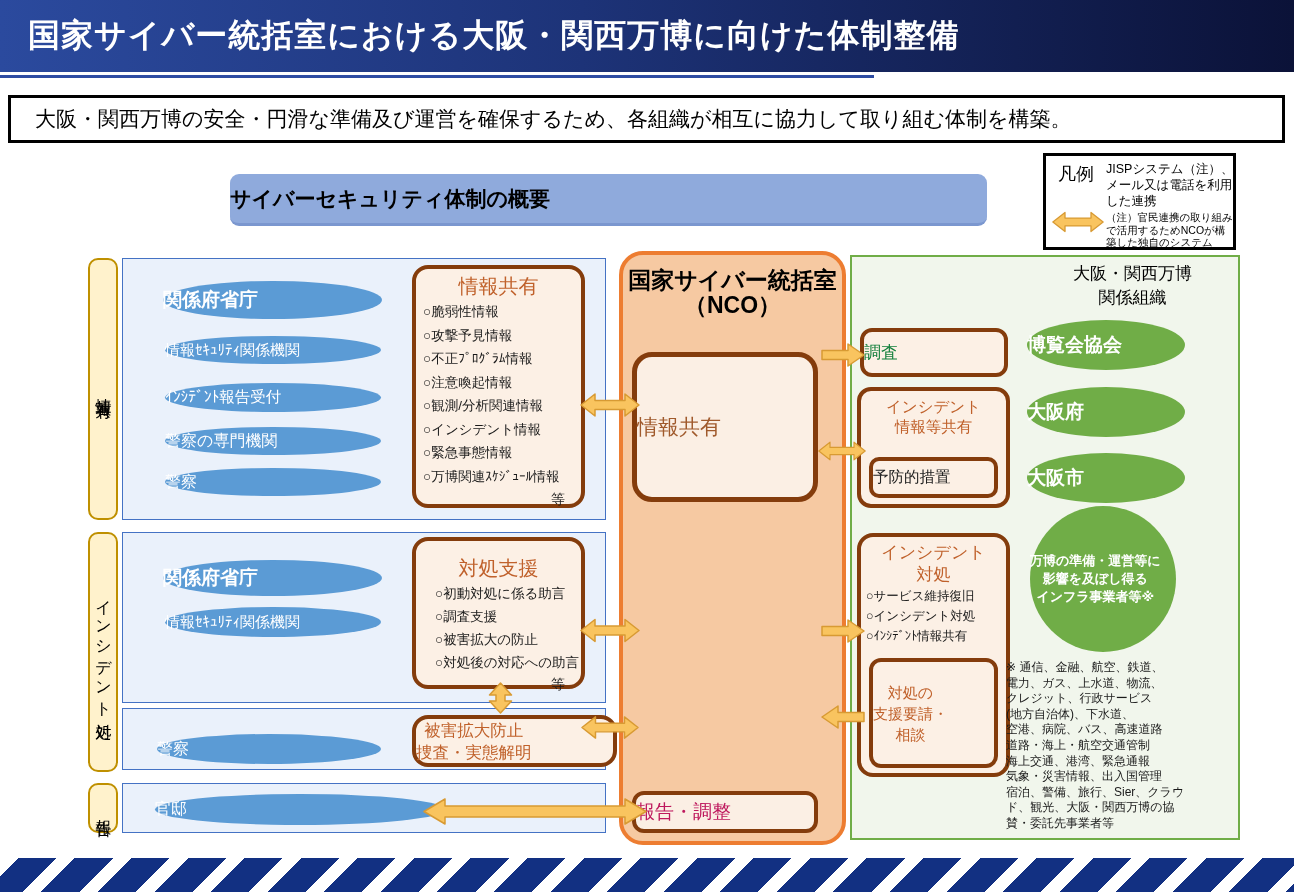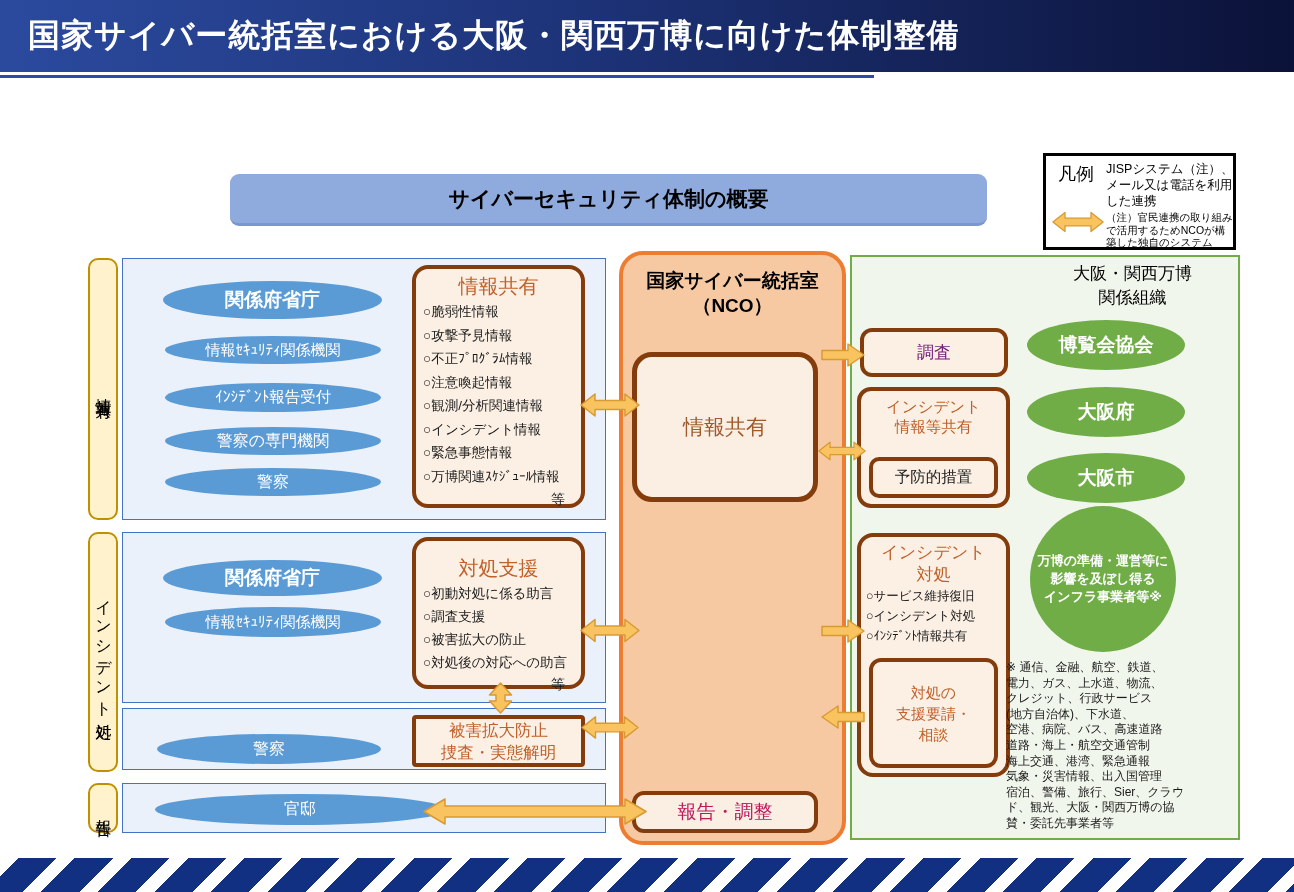--- a/index.html
+++ b/index.html
@@ -1,20 +1,20 @@
 <!DOCTYPE html>
 <html><head>
 <meta charset="utf-8">
 <style>
   html,body{margin:0;padding:0;background:#fff;}
   #stage{position:relative;width:1294px;height:892px;overflow:hidden;background:#fff;
          font-family:"Liberation Sans","DejaVu Sans",sans-serif;color:#000;}
   .abs{position:absolute;box-sizing:border-box;}
   .pre{white-space:pre-line;}
-  .flexc{display:flex;align-items:center;justify-content:center;text-align:center;}
+  .flexc{display:flex;align-items:center;text-align:center;}
 
   
   #titlebar{left:0;top:0;width:1294px;height:72px;
     background:linear-gradient(90deg,#2b4a9e 0%,#1d3378 45%,#0b1238 100%);
     display:flex;align-items:center;}
   #titlebar .t{color:#fff;font-weight:bold;font-size:32px;padding-left:28px;letter-spacing:1px;}
   #title-underline{left:0;top:75px;width:874px;height:3px;background:#2e4ca2;}
   #subtitle-box{left:8px;top:95px;width:1277px;height:48px;border:3px solid #000;background:#fff;
     display:flex;align-items:center;padding-left:24px;font-size:21px;}
 
@@ -52,42 +52,42 @@
   .bitems{color:#1a1a1a;}
   .etc{text-align:right;padding-right:16px;color:#1a1a1a;}
 
   #info-share-box{left:412px;top:265px;width:173px;height:243px;}
   #info-share-box .btitle{font-size:20px;margin-top:4px;}
   #info-share-box .bitems{font-size:13.5px;line-height:23.5px;padding-left:7px;}
   #info-share-box .etc{font-size:14px;line-height:22px;}
 
   #taisho-box{left:412px;top:537px;width:173px;height:152px;}
   #taisho-box .btitle{font-size:20px;margin-top:14px;}
-  #taisho-box .bitems{font-size:13.5px;line-height:23px;padding-left:7px;}
+  #taisho-box .bitems{font-size:13.5px;line-height:23px;padding-left:19px;}
   #taisho-box .etc{font-size:14px;line-height:20px;}
 
-  #higai-box{left:412px;top:715px;width:173px;height:52px;border-radius:4px;
+  #higai-box{left:412px;top:715px;width:205px;height:52px;border-radius:16px;
     font-size:16.5px;line-height:22px;color:#C0612B;}
 
   
   #nco-panel{left:619px;top:251px;width:227px;height:594px;background:#F6C9A2;
     border:4px solid #ED7D31;border-radius:24px;}
-  #nco-title{left:619px;top:268px;width:227px;text-align:center;font-weight:bold;font-size:19px;line-height:25px;}
+  #nco-title{left:619px;top:268px;width:227px;text-align:center;font-weight:bold;font-size:23px;line-height:25px;}
   .cbox{background:#FBEFE4;border:5px solid #843C0C;border-radius:20px;}
   #c-info-box{left:632px;top:352px;width:186px;height:150px;font-size:21px;color:#A05A2C;}
   #c-shien-box{left:632px;top:545px;width:186px;height:225px;}
   #c-shien-title{margin-top:50px;text-align:center;font-size:21px;color:#A05A2C;}
   #c-shien-items{font-size:13px;line-height:23px;padding:6px 0 0 8px;color:#1a1a1a;}
   #c-report-box{left:632px;top:791px;width:186px;height:42px;border-width:4px;border-radius:12px;
     font-size:19px;color:#be185d;}
 
   
   #green-panel{left:850px;top:255px;width:390px;height:585px;background:#F1F6EC;border:2px solid #70AD47;}
   #r-header{left:1025px;top:262px;width:215px;text-align:center;font-size:17px;line-height:24px;}
-  #chousa-box{left:860px;top:328px;width:148px;height:49px;border-radius:12px;font-size:17px;color:#701a75;}
+  #chousa-box{left:860px;top:328px;width:148px;height:49px;border-radius:12px;font-size:17px;color:#15803d;}
   #ishare-box{left:857px;top:387px;width:153px;height:121px;border-radius:14px;}
   #ishare-title{margin-top:6px;text-align:center;font-size:15.5px;line-height:20px;color:#C0612B;}
   #yobou-box{left:869px;top:457px;width:129px;height:41px;border-width:4px;border-radius:10px;
     font-size:15.5px;color:#222;}
   #itaisho-box{left:857px;top:533px;width:153px;height:244px;}
   #itaisho-title{margin-top:5px;text-align:center;font-size:17px;line-height:22px;color:#C0612B;}
   #itaisho-items{font-size:12.5px;line-height:20px;padding-left:5px;color:#1a1a1a;}
   #yousei-box{left:869px;top:658px;width:129px;height:110px;border-width:4px;border-radius:12px;
     font-size:15px;line-height:21px;color:#C0612B;}
   #g-oval-1{left:1027px;top:320px;width:158px;height:50px;font-size:19px;}
@@ -107,20 +107,23 @@
 </head>
 <body>
 
 <div id="stage">
 
   <div id="titlebar" class="abs">
     <div class="t">国家サイバー統括室における大阪・関西万博に向けた体制整備</div>
   </div>
   <div id="title-underline" class="abs"></div>
 
+  <div id="subtitle-box" class="abs">
+    <span>大阪・関西万博の安全・円滑な準備及び運営を確保するため、各組織が相互に協力して取り組む体制を構築。</span>
+  </div>
 
   <div id="legend-box" class="abs">
     <div id="legend-label" class="abs">凡例</div>
     <div class="arrow" style="left:6px;top:52px;">
       <svg width="52" height="28" viewBox="0 0 60 30">
           <polygon points="1,15 15,4 15,10.5 45,10.5 45,4 59,15 45,26 45,19.5 15,19.5 15,26" fill="#F9C45F" stroke="#D89A33" stroke-width="1.5" stroke-linejoin="round"></polygon>
         </svg>
     </div>
     <div id="legend-main" class="abs">JISPシステム（注）、メール又は電話を利用した連携</div>
     <div id="legend-note" class="abs">（注）官民連携の取り組みで活用するためNCOが構築した独自のシステム</div>

